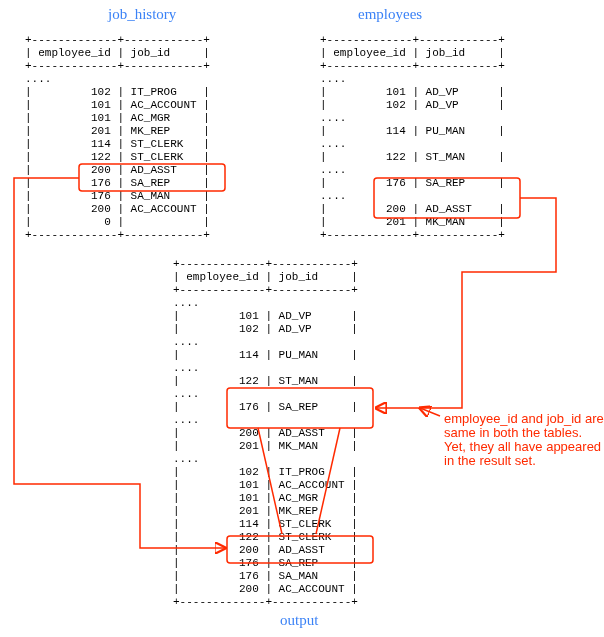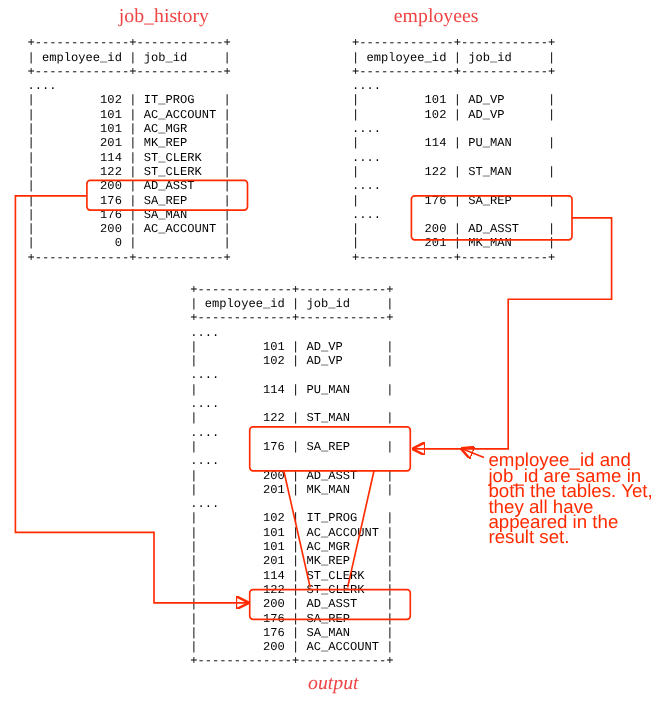--- a/index.html
+++ b/index.html
@@ -10,49 +10,49 @@
     position: relative;
     font-family: "Courier New", monospace;
     font-size: 11px;
     line-height: 13px;
     color: #000;
     background: #fff;
   }
   .title {
     position: absolute;
     font-family: Georgia, "Times New Roman", serif;
-    font-size: 18px;
-    color: #ef4444;
+    font-size: 15px;
+    color: #3b82f6;
   }
   .table-box {
     position: absolute;
     white-space: pre;
   }
   .annotation {
     position: absolute;
     font-family: Arial, sans-serif;
-    font-size: 17px;
+    font-size: 13px;
     line-height: 14px;
     color: #ff2a00;
     width: 160px;
   }
   svg.overlay {
     position: absolute;
     left: 0; top: 0;
     width: 604px; height: 637px;
     pointer-events: none;
   }
   svg.overlay * { stroke: #ff2a00; fill: none; stroke-width: 1.5; }
 </style>
 </head>
 <body>
 
 <div class="title" style="left:108px; top:8px;">job_history</div>
 <div class="title" style="left:358px; top:8px;">employees</div>
-<div class="title" style="left:280px; top:614px;font-style:italic;">output</div>
+<div class="title" style="left:280px; top:614px;">output</div>
 
 <div id="tbl-jh" class="table-box" style="left:25px;  top:34px;">+-------------+------------+
 | employee_id | job_id     |
 +-------------+------------+
 ....                        
 |         102 | IT_PROG    |
 |         101 | AC_ACCOUNT |
 |         101 | AC_MGR     |
 |         201 | MK_REP     |
 |         114 | ST_CLERK   |

